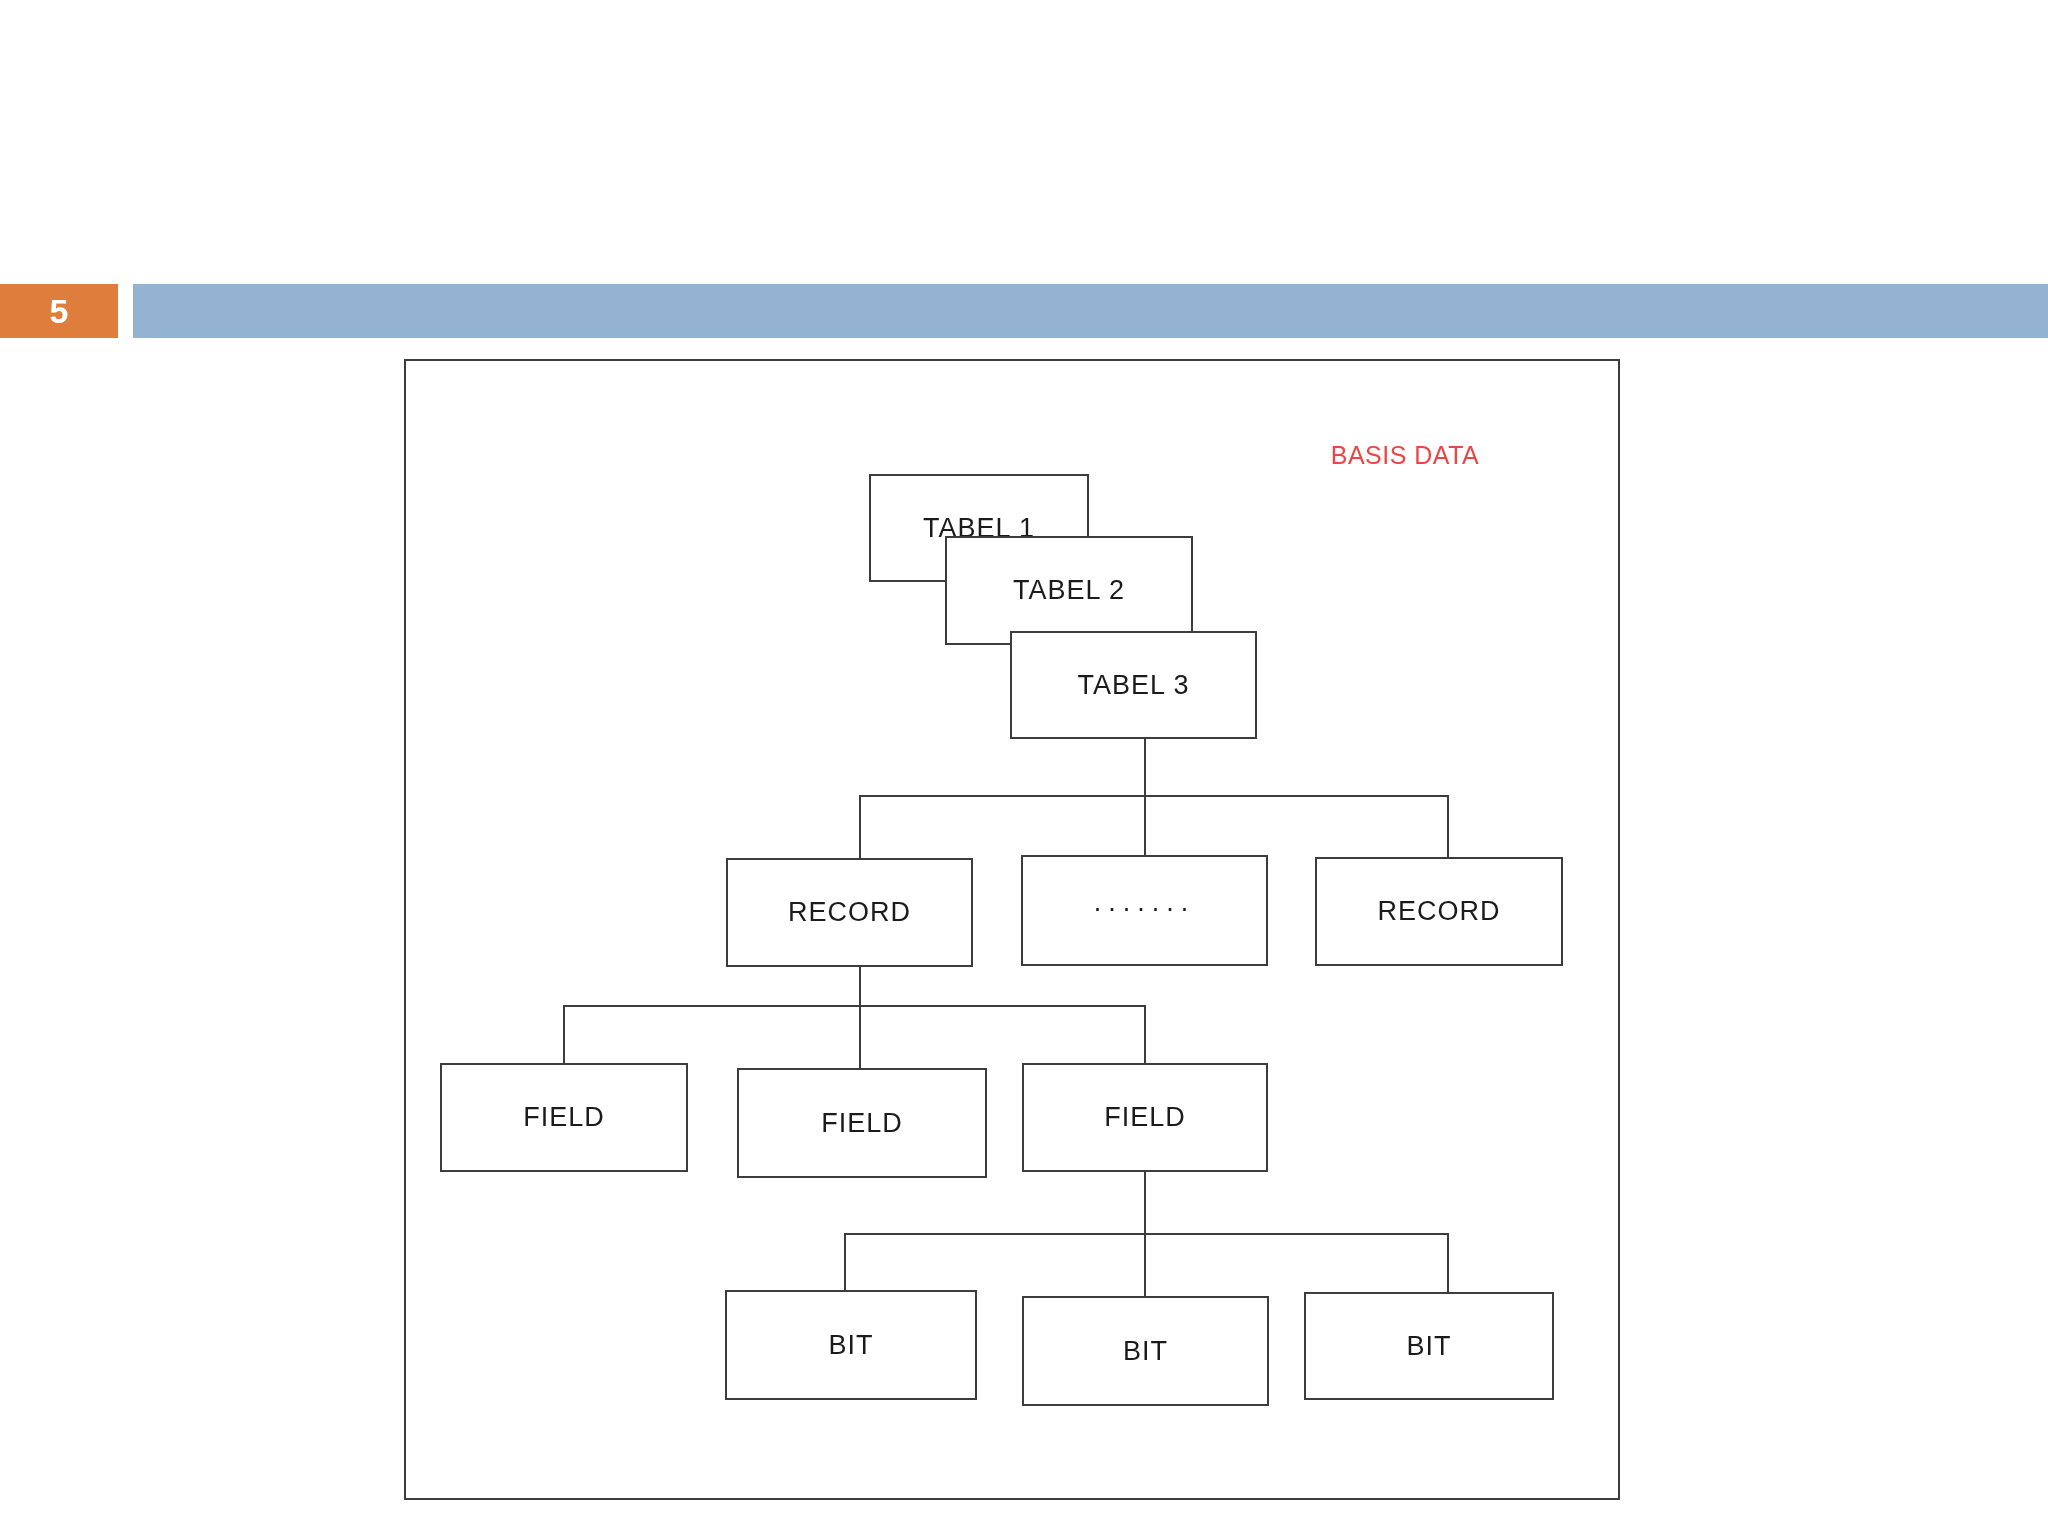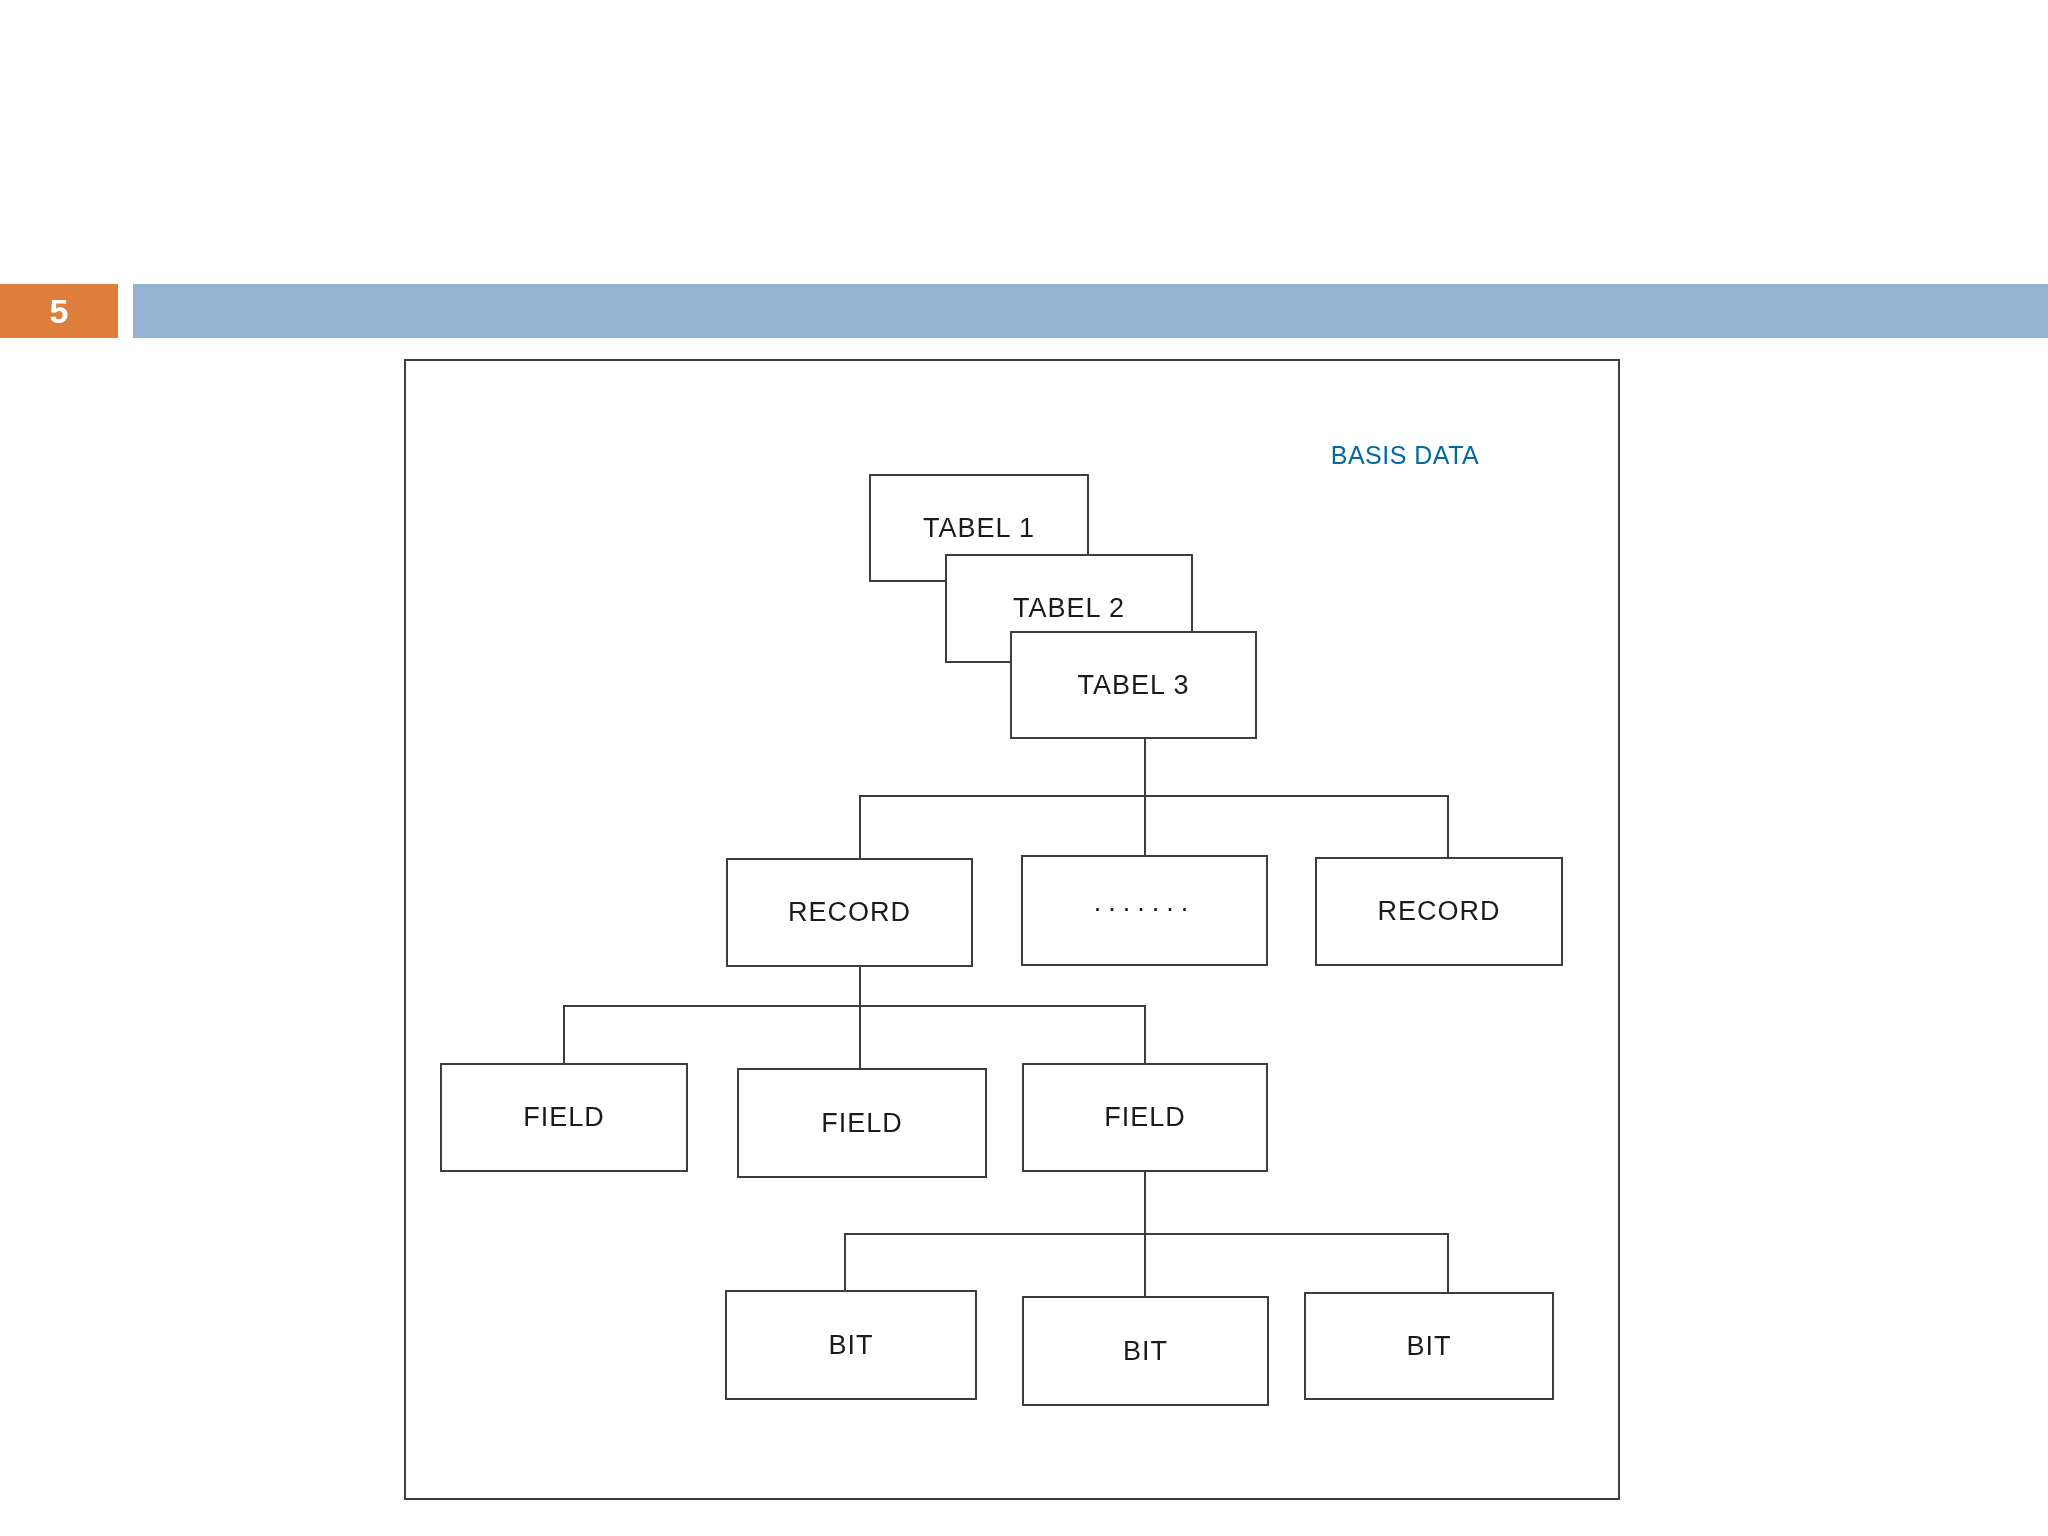--- a/index.html
+++ b/index.html
@@ -44,40 +44,40 @@
     box-sizing: border-box;
     background: #ffffff;
   }
   .diagram-title {
     position: absolute;
     left: 1305px; top: 441px;
     width: 200px;
     text-align: center;
     font-size: 25px;
     letter-spacing: 0.5px;
-    color: #0369a1;
+    color: #ef4444;
     z-index: 1;
   }
 
   
   .node {
     position: absolute;
     background: #ffffff;
     border: 2px solid #3d3d3d;
     box-sizing: border-box;
     display: flex;
     align-items: center;
     justify-content: center;
     font-size: 27px;
     letter-spacing: 1px;
     color: #1b1b1b;
     z-index: 1;
   }
   .tabel1 { left: 869px;  top: 474px;  width: 220px; height: 108px; z-index: 2; }
-  .tabel2 { left: 945px;  top: 554px;  width: 248px; height: 109px; z-index: 3; }
+  .tabel2 { left: 945px;  top: 536px;  width: 248px; height: 109px; z-index: 3; }
   .tabel3 { left: 1010px; top: 631px;  width: 247px; height: 108px; z-index: 4; }
 
   .record-left  { left: 726px;  top: 858px; width: 247px; height: 109px; }
   .record-dots  { left: 1021px; top: 855px; width: 247px; height: 111px; }
   .record-right { left: 1315px; top: 857px; width: 248px; height: 109px; }
   .record-dots span { letter-spacing: 7px; transform: translateY(-8px); }
 
   .field-left  { left: 440px;  top: 1063px; width: 248px; height: 109px; }
   .field-mid   { left: 737px;  top: 1068px; width: 250px; height: 110px; }
   .field-right { left: 1022px; top: 1063px; width: 246px; height: 109px; }

